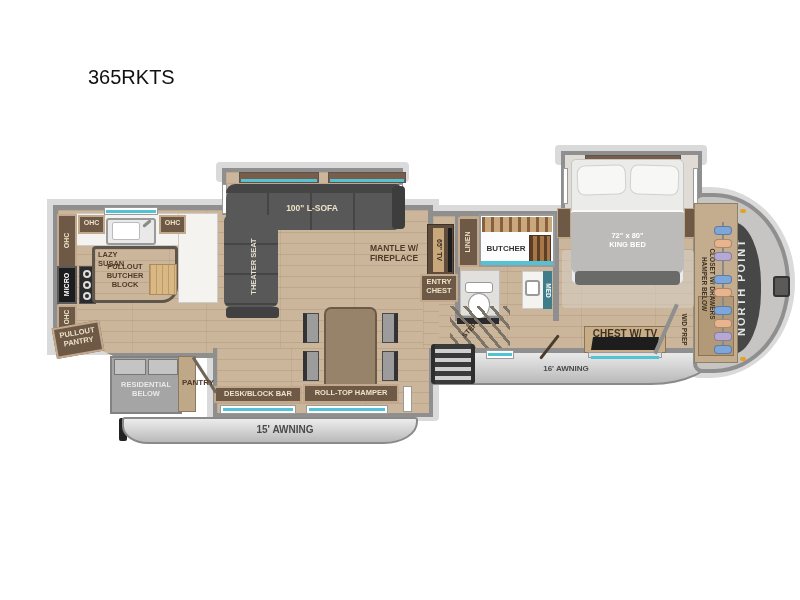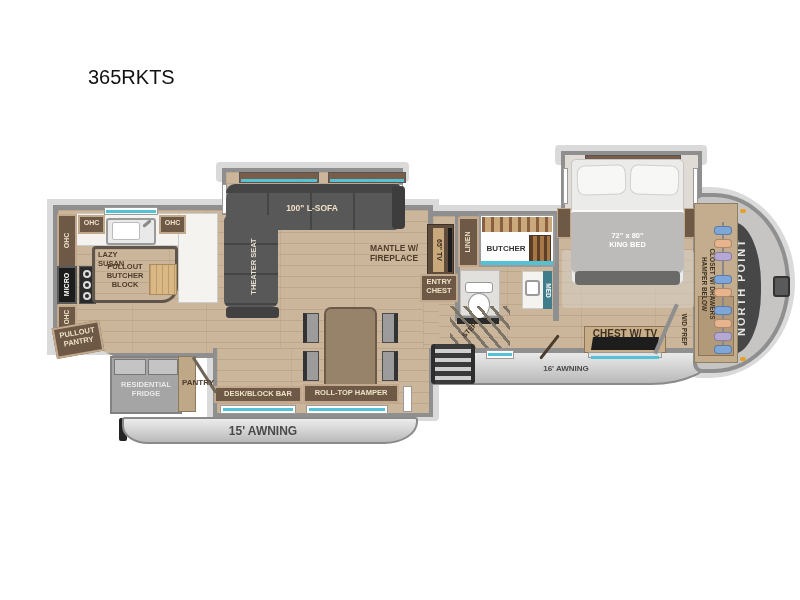--- a/index.html
+++ b/index.html
@@ -42,21 +42,21 @@
 
   <div class="sil" style="left:47px;top:199px;width:392px;height:156px;"></div>
   <div class="sil" style="left:216px;top:162px;width:193px;height:20px;border-radius:4px;"></div>
   <div class="sil" style="left:555px;top:145px;width:152px;height:20px;border-radius:4px;"></div>
   <div class="sil" style="left:422px;top:205px;width:294px;height:152px;"></div>
   <div class="sil" style="left:207px;top:350px;width:232px;height:71px;border-radius:4px;"></div>
   <div class="sil" style="left:688px;top:187px;width:107px;height:191px;border-radius:10px 85px 85px 10px / 10px 95px 95px 10px;"></div>
 
   <div style="left:119px;top:418px;width:8px;height:23px;background:#222;border-radius:2px;"></div>
   <div class="awning" style="left:122px;top:417px;width:296px;height:27px;border-radius:3px 3px 34px 26px / 3px 3px 22px 18px;"></div>
-  <div class="lbl gry" style="left:223px;top:424px;width:80px;font-size:12px;color:#4a4a4a;">15' AWNING</div>
+  <div class="lbl gry" style="left:245px;top:424px;width:80px;font-size:10px;color:#4a4a4a;">15' AWNING</div>
 
   <div style="left:421px;top:350px;width:8px;height:27px;background:#222;border-radius:2px;"></div>
   <div class="awning" style="left:424px;top:349px;width:290px;height:36px;border-radius:3px 6px 74px 12px / 3px 6px 36px 10px;"></div>
   <div class="lbl gry" style="left:526px;top:364px;width:80px;font-size:8px;color:#4a4a4a;text-align:center;">16' AWNING</div>
 
   <div class="wood body" style="left:53px;top:205px;width:380px;height:153px;
               clip-path:polygon(0% 0%,100% 0%,100% 100%,17% 100%,0% 80%);"></div>
 
   <div class="wood body" style="left:428px;top:211px;width:282px;height:142px;"></div>
 
@@ -161,21 +161,21 @@
   <div class="win" style="left:220px;top:405px;width:76px;height:9px;"></div>
   <div class="glass" style="left:223px;top:408px;width:70px;height:3px;"></div>
   <div class="win" style="left:306px;top:405px;width:82px;height:9px;"></div>
   <div class="glass" style="left:309px;top:408px;width:76px;height:3px;"></div>
   <div class="win" style="left:403px;top:386px;width:9px;height:26px;"></div>
 
   <div style="left:110px;top:356px;width:72px;height:58px;background:#a5a5a5;border:2px solid #828282;"></div>
   <div style="left:114px;top:359px;width:32px;height:16px;background:#c4c4c4;border:1px solid #777;"></div>
   <div style="left:148px;top:359px;width:30px;height:16px;background:#c4c4c4;border:1px solid #777;"></div>
   <div class="lbl" style="left:112px;top:381px;width:68px;font-size:7.5px;color:#e8e8e8;">RESIDENTIAL
-FRIDGE</div>
+BELOW</div>
 
   <div style="left:178px;top:356px;width:18px;height:56px;background:#bfa888;border:1px solid #8d7a5e;"></div>
   <div style="left:203px;top:354px;width:3px;height:42px;background:#6f6558;transform:rotate(-33deg);"></div>
   <div class="lbl" style="left:178px;top:378px;width:40px;font-size:8px;">PANTRY</div>
 
   <div style="left:455px;top:213px;width:5px;height:108px;background:#8f8f8f;"></div>
   <div style="left:553px;top:213px;width:6px;height:108px;background:#8f8f8f;"></div>
   <div style="left:455px;top:316px;width:48px;height:5px;background:#8f8f8f;"></div>
 
   <div class="cab" style="left:458px;top:217px;width:21px;height:50px;"></div>

